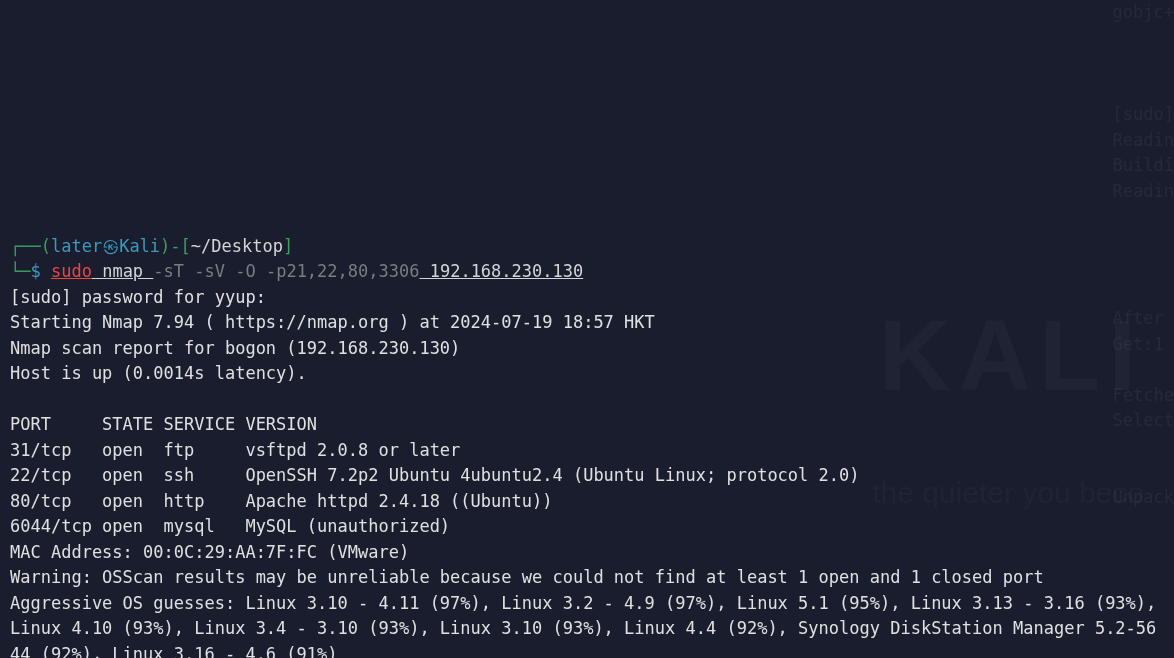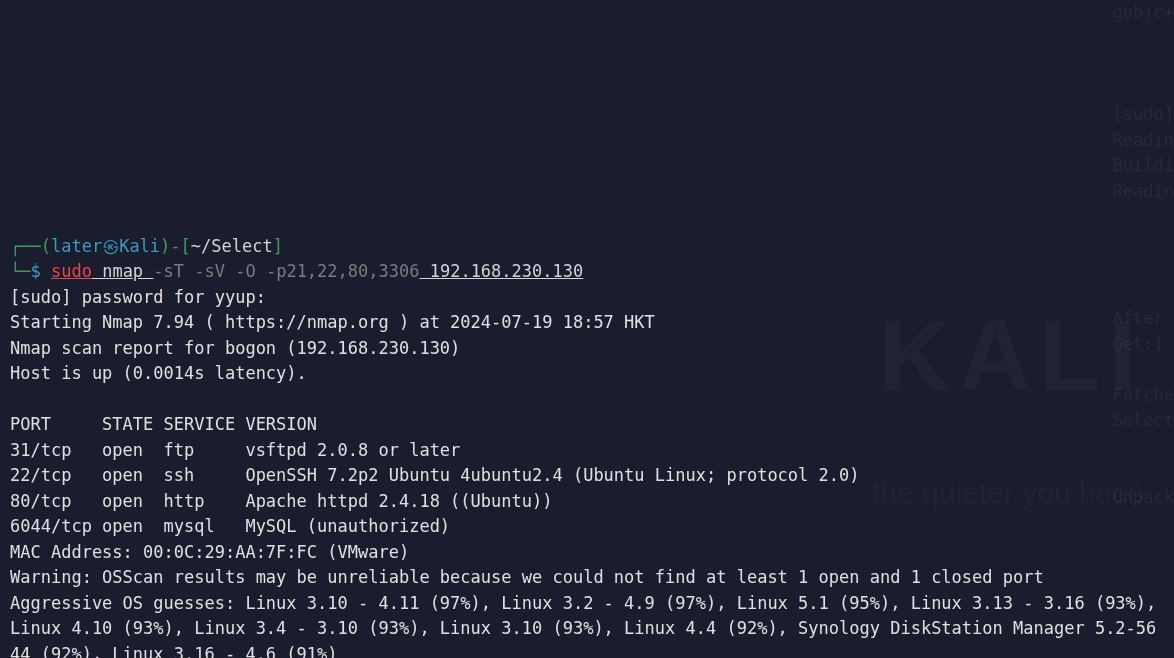--- a/index.html
+++ b/index.html
@@ -104,21 +104,21 @@
 
 <span>After</span>
 <span>Get:1</span>
 
 <span>Fetche</span>
 <span>Select</span>
 
 
 <span>Unpack</span></div>
 
-<div><span class="prompt-line"><span class="prompt-deco">┌──(</span><span class="prompt-user-host">later</span><span class="prompt-user-host">㉿</span><span class="prompt-user-host">Kali</span><span class="prompt-deco">)-[</span><span class="prompt-path">~/Select</span><span class="prompt-deco">]</span></span>
+<div><span class="prompt-line"><span class="prompt-deco">┌──(</span><span class="prompt-user-host">later</span><span class="prompt-user-host">㉿</span><span class="prompt-user-host">Kali</span><span class="prompt-deco">)-[</span><span class="prompt-path">~/Desktop</span><span class="prompt-deco">]</span></span>
 <span class="prompt-line"><span class="prompt-deco">└─</span><span class="prompt-dollar">$ </span><span class="cmd-sudo">sudo</span><span class="cmd-name"> nmap </span><span class="cmd-args-flags">-sT -sV -O -p21,22,80,3306</span><span class="cmd-name"> 192.168.230.130</span></span>
 <span class="output">[sudo] password for yyup:</span>
 <span class="output">Starting Nmap 7.94 ( https://nmap.org ) at 2024-07-19 18:57 HKT</span>
 <span class="output">Nmap scan report for bogon (192.168.230.130)</span>
 <span class="output">Host is up (0.0014s latency).</span>
 <span class="output"></span>
 <span class="output">PORT     STATE SERVICE VERSION</span>
 <span class="output">31/tcp   open  ftp     vsftpd 2.0.8 or later</span>
 <span class="output">22/tcp   open  ssh     OpenSSH 7.2p2 Ubuntu 4ubuntu2.4 (Ubuntu Linux; protocol 2.0)</span>
 <span class="output">80/tcp   open  http    Apache httpd 2.4.18 ((Ubuntu))</span>

